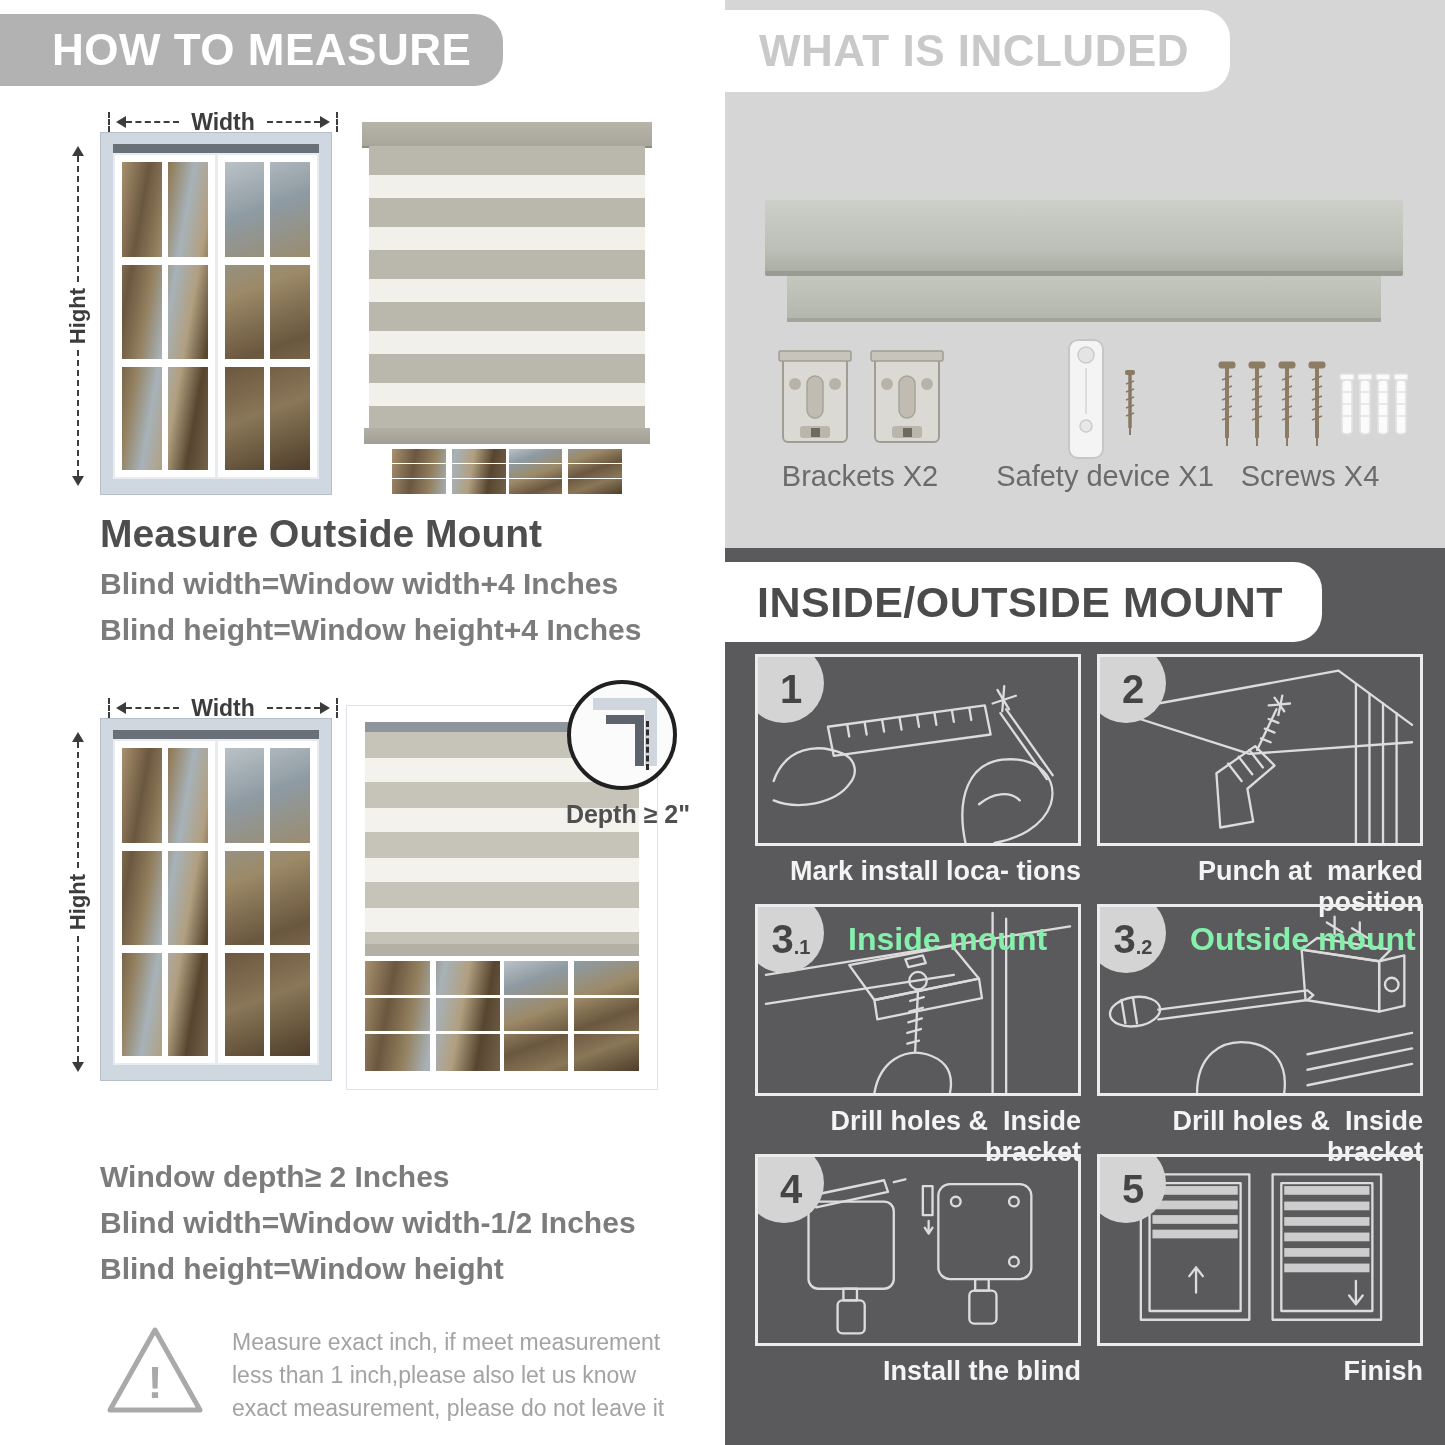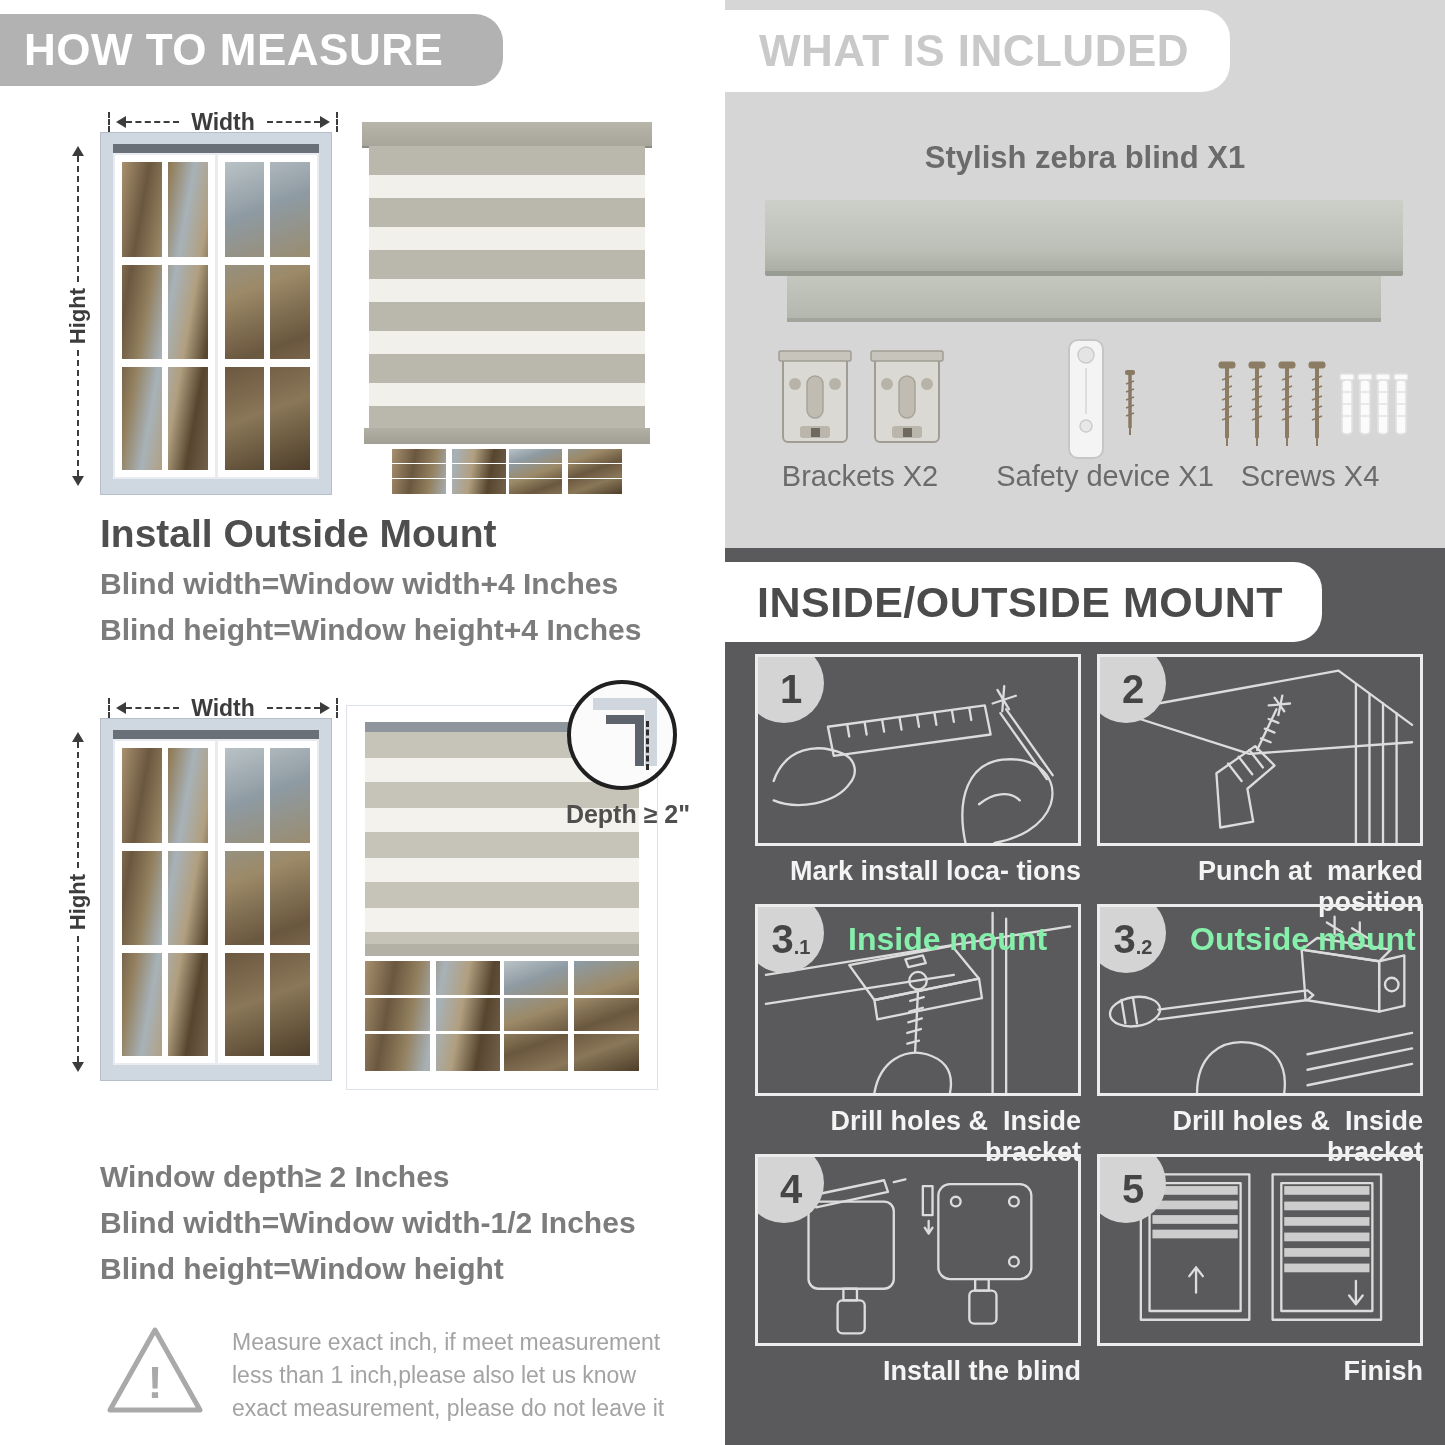--- a/index.html
+++ b/index.html
@@ -2,21 +2,21 @@
 <html><head>
 <meta charset="utf-8">
 <style>
   * { margin:0; padding:0; box-sizing:border-box; font-family:"Liberation Sans", sans-serif; }
   html,body { background:#ffffff; }
   .page { position:relative; width:1445px; height:1445px; background:#ffffff; overflow:hidden; }
 
   
   .band { position:absolute; left:0; border-radius:0 28px 28px 0; font-weight:bold; letter-spacing:.5px; }
   .band-left { top:14px; width:503px; height:72px; background:#b2b2b2; color:#ffffff;
-               font-size:44px; line-height:72px; padding-left:24px; }
+               font-size:44px; line-height:72px; padding-left:52px; }
 
   
   .dimw { position:absolute; display:flex; align-items:center; height:20px; color:#3c3c3c; }
   .dimw .tickv { height:20px; border-left:2px dashed #3c3c3c; }
   .dimw .dash { flex:1; border-top:2px dashed #3c3c3c; }
   .dimw .arrL { width:0; height:0; border:6px solid transparent; border-right:10px solid #3c3c3c; }
   .dimw .arrR { width:0; height:0; border:6px solid transparent; border-left:10px solid #3c3c3c; }
   .dimw .dlabel { font-weight:bold; font-size:23px; margin:0 12px; }
   .dimh { position:absolute; display:flex; flex-direction:column; align-items:center; width:20px; color:#3c3c3c; }
   .dimh .vdash { flex:1; border-left:2px dashed #3c3c3c; }
@@ -145,21 +145,21 @@
   <div class="blindA">
     <div class="railTop"></div>
     <div class="fabricA"></div>
     <div class="railBot"></div>
     <div class="winUnder">
       <div class="glass"></div>
       <div class="glass g2"></div>
     </div>
   </div>
 
-  <div class="hTitle" style="top:512px;">Install Outside Mount</div>
+  <div class="hTitle" style="top:512px;">Measure Outside Mount</div>
   <div class="hLine" style="top:567px;">Blind width=Window width+4 Inches</div>
   <div class="hLine" style="top:613px;">Blind height=Window height+4 Inches</div>
 
   <div class="dimw" style="left:108px; top:698px; width:230px;">
     <div class="tickv"></div>
     <div class="arrL"></div>
     <div class="dash"></div>
     <span class="dlabel">Width</span>
     <div class="dash"></div>
     <div class="arrR"></div>
@@ -208,21 +208,20 @@
   <div class="hLine" style="top:1252px;">Blind height=Window height</div>
 
   <svg class="warnTri" viewBox="0 0 104 98">
     <path d="M52 8 L97 88 L7 88 Z" fill="none" stroke="#a9a9a9" stroke-width="5" stroke-linejoin="round"></path>
     <text x="52" y="76" text-anchor="middle" font-size="44" font-weight="bold" fill="#a9a9a9" stroke="none">!</text>
   </svg>
   <div class="warnText">Measure exact inch, if meet measurement less than 1 inch,please also let us know exact measurement, please do not leave it</div>
 
   <div class="panelInc">
     <div class="band bandInc">WHAT IS INCLUDED</div>
-    <div class="prod">Stylish zebra blind X1</div>
 
     <div class="railGraphic">
       <div class="cassette"></div>
       <div class="fabRoll"></div>
     </div>
 
     <svg class="itemSvg" style="left:52px; top:344px;" width="168" height="112" viewBox="0 0 168 112">
       <g>
         <rect x="6" y="12" width="64" height="86" rx="5" fill="#dbd9d3" stroke="#a19d94" stroke-width="2"></rect>
         <rect x="2" y="7" width="72" height="10" rx="2" fill="#c7c4bc" stroke="#a19d94" stroke-width="1.5"></rect>

